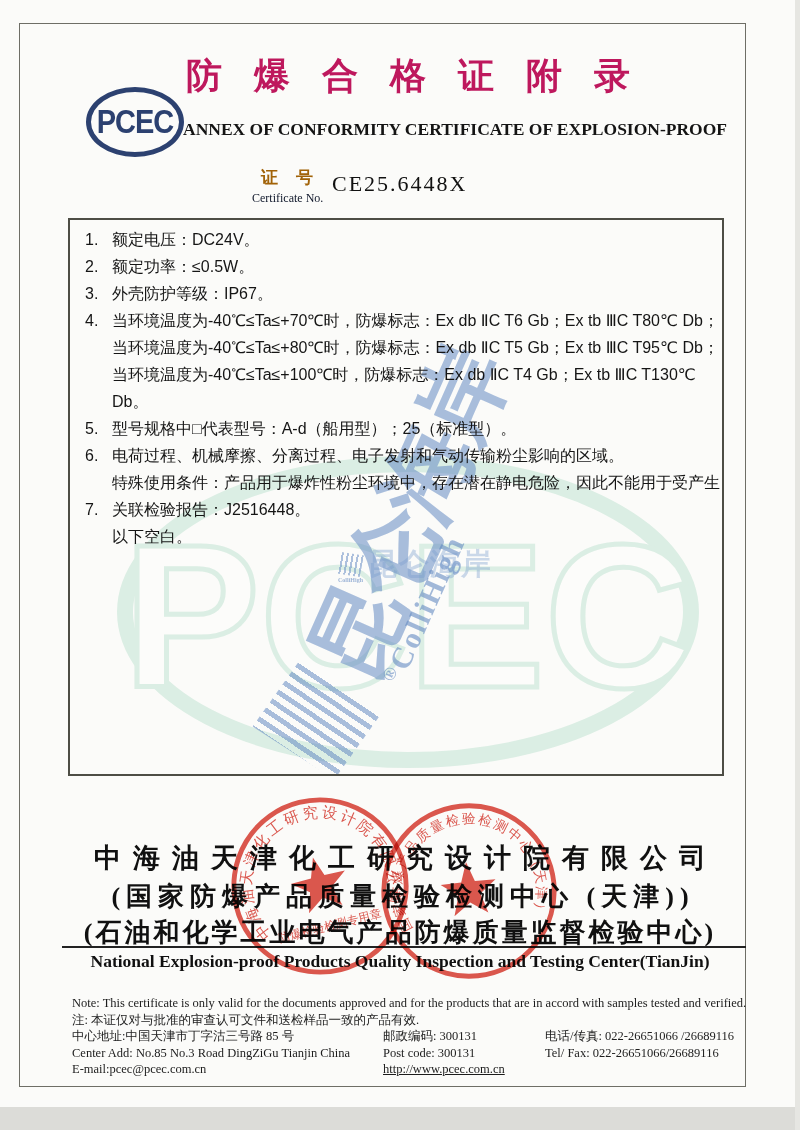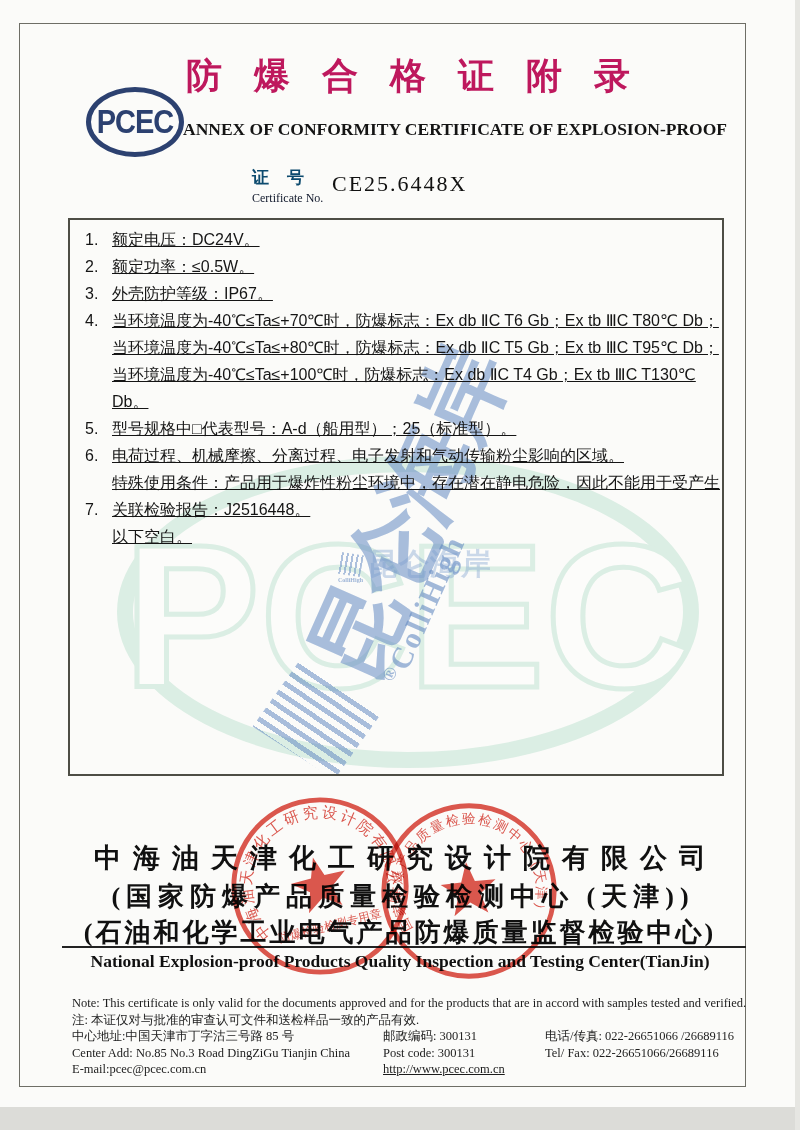--- a/index.html
+++ b/index.html
@@ -14,30 +14,30 @@
   .frame{position:absolute;left:19px;top:23px;width:725px;height:1062px;border:1px solid #6e6e66;z-index:2;}
 
   
   .title{position:absolute;top:52px;left:8px;width:100%;text-align:center;
     font:700 36px "Liberation Serif",serif;letter-spacing:32px;text-indent:32px;color:#be185d;z-index:4;white-space:nowrap;}
   .logo{position:absolute;left:86px;top:87px;width:88px;height:60px;border:5px solid #2c4170;border-radius:50%;
     display:flex;align-items:center;justify-content:center;z-index:4;background:transparent;}
   .logo span{font:700 29px "Liberation Sans",sans-serif;color:#2c4170;letter-spacing:-1px;transform:scaleY(1.12);}
   .subtitle{position:absolute;left:183px;top:119px;font:700 17.5px "Liberation Serif",serif;color:#141414;z-index:4;white-space:nowrap;}
   .cert{position:absolute;left:252px;top:166px;z-index:4;}
-  .cert-cn{font:700 17px "Liberation Serif",serif;letter-spacing:18px;color:#0c4a6e;white-space:nowrap;}
+  .cert-cn{font:700 17px "Liberation Serif",serif;letter-spacing:18px;color:#a16207;white-space:nowrap;margin-left:9px;}
   .cert-en{font:12px "Liberation Serif",serif;margin-top:2px;color:#0f172a;white-space:nowrap;}
   .cert-no{position:absolute;left:80px;top:5px;font:22px "Liberation Serif",serif;letter-spacing:2px;color:#111;white-space:nowrap;}
 
   
   .box{position:absolute;left:68px;top:218px;width:656px;height:558px;border:2px solid #4d4d45;
     padding:6px 10px 0 15px;box-sizing:border-box;z-index:3;background:transparent;}
   .item{display:flex;font:16px "Liberation Sans",sans-serif;line-height:27px;color:#151515;}
   .item .num{width:27px;flex:none;}
-  .item .ln{white-space:nowrap;text-decoration:underline;}
+  .item .ln{white-space:nowrap;}
 
   
   .company{position:absolute;left:30px;top:840px;width:740px;text-align:center;color:#101010;z-index:4;}
   .c1{font:700 27px "Liberation Serif",serif;letter-spacing:12px;text-indent:12px;white-space:nowrap;}
   .c2{font:700 26px "Liberation Serif",serif;letter-spacing:6px;text-indent:6px;margin-top:3px;white-space:nowrap;}
   .c3{font:700 26px "Liberation Serif",serif;letter-spacing:3px;margin-top:1px;white-space:nowrap;}
   .c4{font:700 17.5px "Liberation Serif",serif;margin-top:1px;white-space:nowrap;}
   .rule{position:absolute;left:62px;top:946px;width:684px;border-top:2px solid #222;z-index:4;}
 
   

